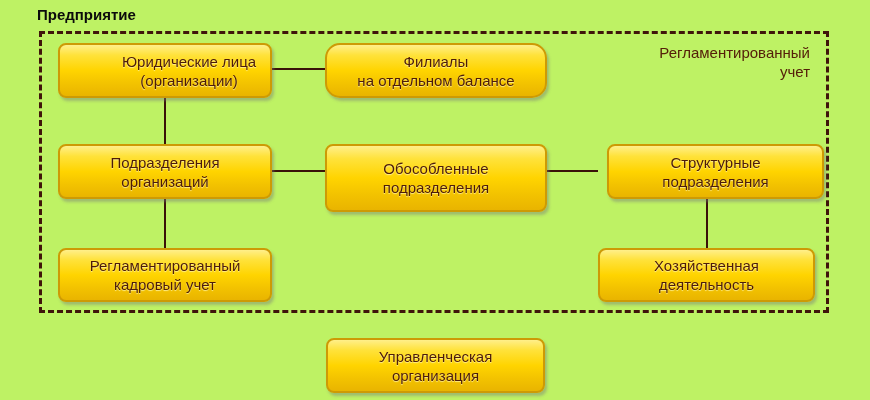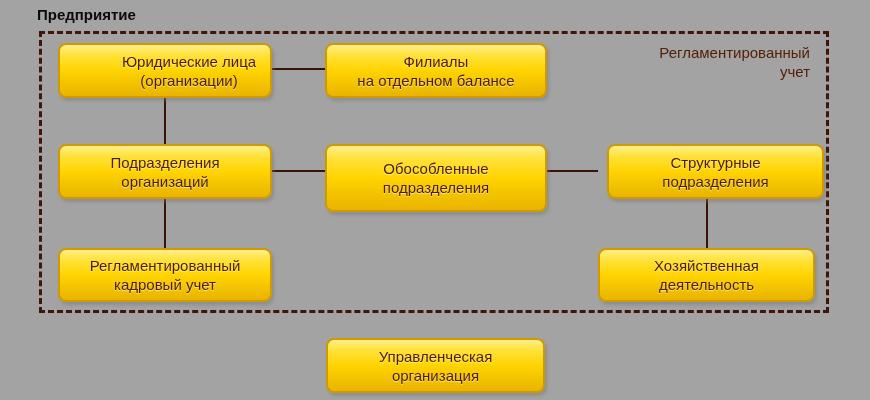--- a/index.html
+++ b/index.html
@@ -5,21 +5,21 @@
   html, body {
     margin: 0;
     padding: 0;
     background: #ffffff;
     font-family: "Liberation Sans", sans-serif;
   }
   .stage {
     position: relative;
     width: 870px;
     height: 400px;
-    background: #a3a3a3;
+    background: #bef264;
     overflow: hidden;
   }
   .diagram-title {
     position: absolute;
     left: 37px;
     top: 6px;
     font-size: 15px;
     font-weight: bold;
     color: #0b0b0b;
     white-space: nowrap;
@@ -81,21 +81,21 @@
 
   <div class="connector" style="left:272px; top:68px; width:53px; height:2px;"></div>
   <div class="connector" style="left:164px; top:98px; width:2px; height:46px;"></div>
   <div class="connector" style="left:272px; top:170px; width:53px; height:2px;"></div>
   <div class="connector" style="left:547px; top:170px; width:51px; height:2px;"></div>
   <div class="connector" style="left:164px; top:199px; width:2px; height:49px;"></div>
   <div class="connector" style="left:706px; top:199px; width:2px; height:49px;"></div>
 
   <div class="node" style="left:58px;  top:43px;  width:214px; height:55px;padding-left:48px;">Юридические лица
 (организации)</div>
-  <div class="node" style="left:325px; top:43px;  width:222px; height:55px;">Филиалы
+  <div class="node" style="left:325px; top:43px;  width:222px; height:55px;border-radius:15px;">Филиалы
 на отдельном балансе</div>
   <div class="node" style="left:58px;  top:144px; width:214px; height:55px;">Подразделения
 организаций</div>
   <div class="node" style="left:325px; top:144px; width:222px; height:68px;">Обособленные
 подразделения</div>
   <div class="node" style="left:598px; top:144px; width:217px; height:55px;margin-left:9px;">Структурные
 подразделения</div>
   <div class="node" style="left:58px;  top:248px; width:214px; height:54px;">Регламентированный
 кадровый учет</div>
   <div class="node" style="left:326px; top:338px; width:219px; height:55px;">Управленческая

